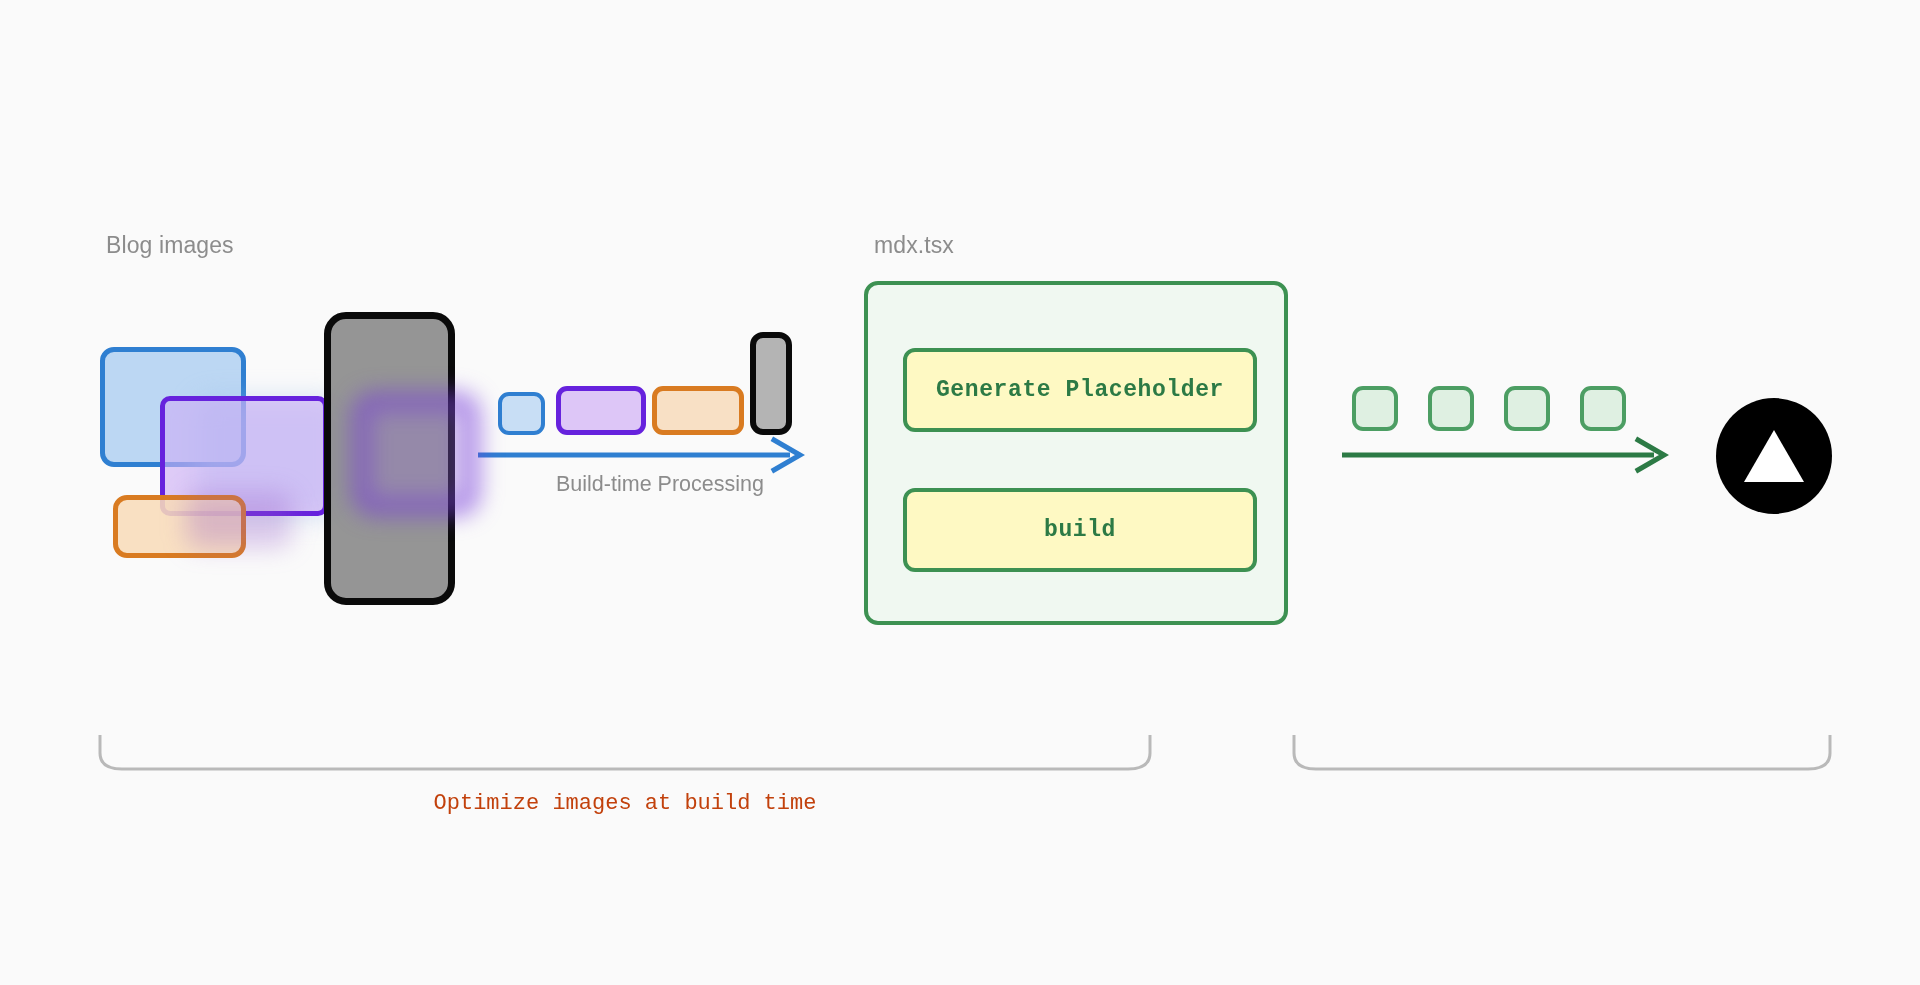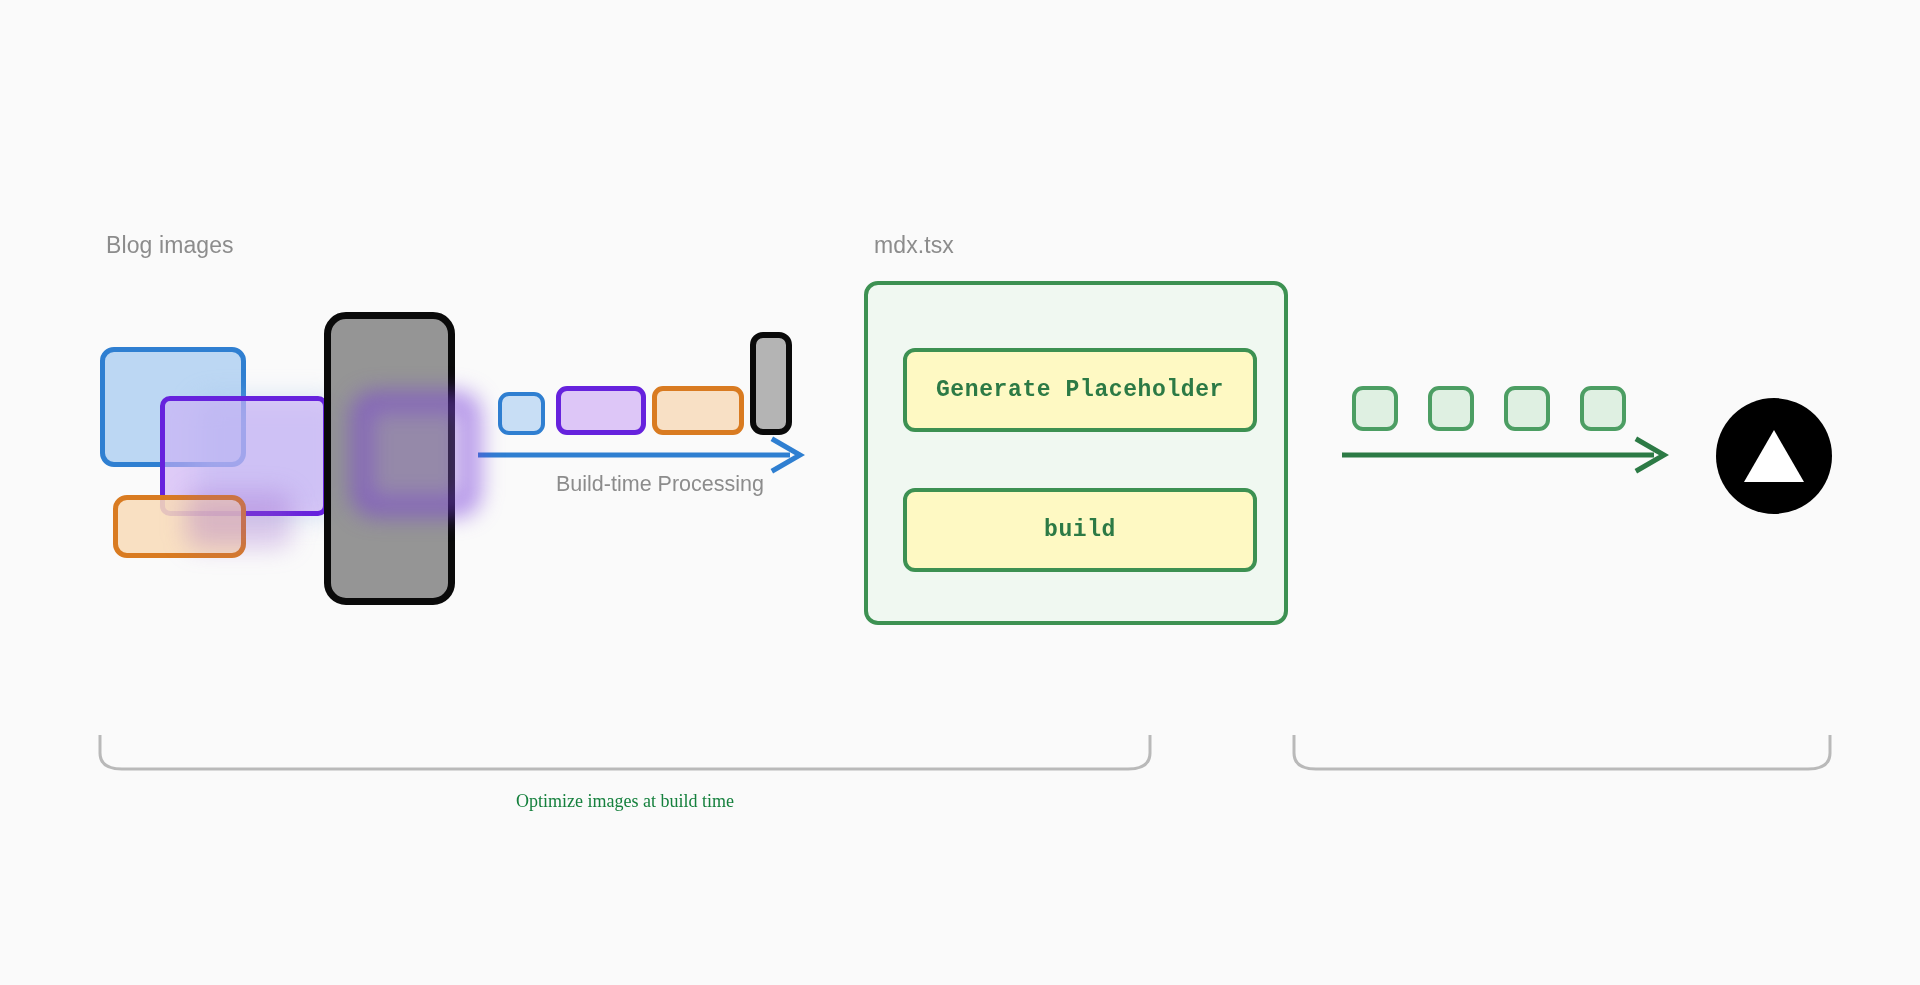--- a/index.html
+++ b/index.html
@@ -211,24 +211,24 @@
     border-bottom: 52px solid #ffffff;
   }
 
   
   .bracket-svg { position: absolute; overflow: visible; }
   #bracket-left  { left: 98px;  top: 735px; }
   #bracket-right { left: 1292px; top: 735px; }
 
   .bracket-label {
     position: absolute;
-    font-size: 18px;
-    color: #15803d;
-    white-space: nowrap;
-    font-family: Liberation Serif, serif;
+    font-size: 22px;
+    color: #c2410c;
+    white-space: nowrap;
+    font-family: Liberation Mono, monospace;
     text-align: center;
   }
   #bracket-label-left  { left: 98px;  top: 791px; width: 1054px; }
   #bracket-label-right { left: 1292px; top: 791px; width: 540px; }
 </style>
 </head>
 <body>
 
 <div class="stage">
 

